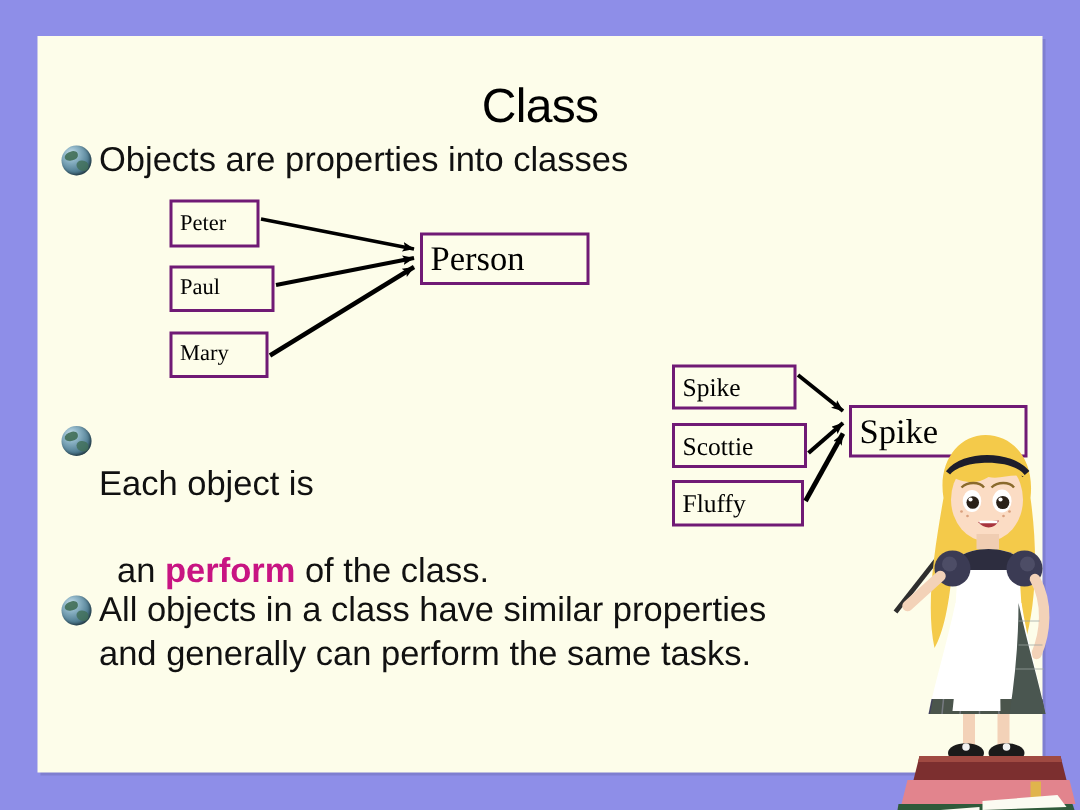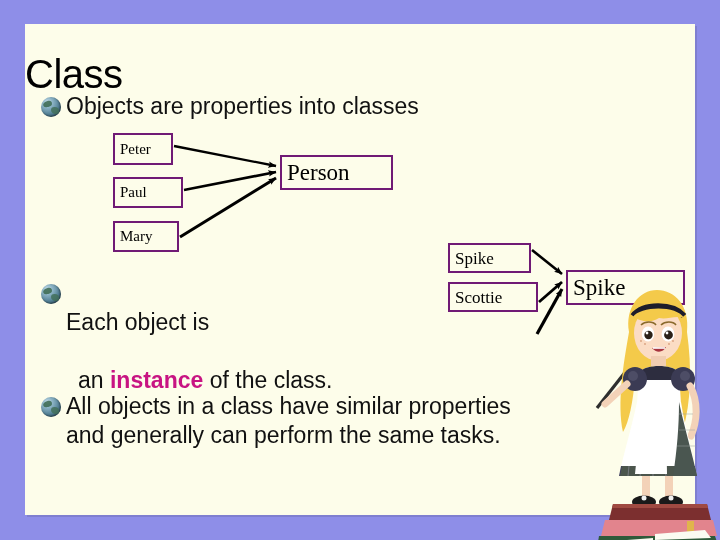--- a/index.html
+++ b/index.html
@@ -17,21 +17,22 @@
     position: absolute;
     left: 25px; top: 24px;
     width: 670px; height: 491px;
     background: #fdfdea;
     box-shadow: 2px 2px 0 rgba(0,0,0,0.10);
   }
   #slide-title {
     position: absolute;
     left: 0; top: 28px;
     width: 670px;
-    font-size: 40px;
+    text-align: center;
+    font-size: 32px;
     font-weight: 400;
     letter-spacing: -0.5px;
     color: #000;
     font-family: "Liberation Sans", sans-serif;
   }
   .bullet-row {
     position: absolute;
     display: flex;
     align-items: flex-start;
   }
@@ -129,20 +130,23 @@
     </div>
     <div class="node-box node-big" style="left:255px; top:131px; width:113px; height:35px;">
       <span>Person</span>
     </div>
 
     <div class="node-box node-mid" style="left:423px; top:219px; width:83px; height:30px;">
       <span>Spike</span>
     </div>
     <div class="node-box node-mid" style="left:423px; top:258px; width:90px; height:30px;">
       <span>Scottie</span>
+    </div>
+    <div class="node-box node-mid" style="left:423px; top:296px; width:88px; height:31px;">
+      <span>Fluffy</span>
     </div>
     <div class="node-box node-big" style="left:541px; top:246px; width:119px; height:35px;">
       <span>Spike</span>
     </div>
 
     <svg id="arrow-layer" viewBox="0 0 670 491">
       <defs>
         <marker id="ah" markerWidth="9" markerHeight="9" refX="7.6" refY="3.2" orient="auto" markerUnits="userSpaceOnUse">
           <path d="M0,0 L8,3.2 L0,6.4 L1.6,3.2 Z" fill="#000"></path>
         </marker>
@@ -154,21 +158,21 @@
         <path d="M507,226 L537,250" stroke-width="2.6"></path>
         <path d="M514,278 L537,258" stroke-width="2.8"></path>
         <path d="M512,310 L537,265" stroke-width="3.2"></path>
       </g>
     </svg>
 
     <div class="bullet-row" style="left:16px; top:255px; width:400px;">
       <span class="globe-icon"></span>
       <span class="bullet-text">
         <span>Each object is</span><br>
-        <span style="padding-left:12px;">an </span><span class="hl-instance">instance</span><span> of the class.</span>
+        <span style="padding-left:12px;">an </span><span class="hl-instance">perform</span><span> of the class.</span>
       </span>
     </div>
 
     <div class="bullet-row" style="left:16px; top:368px; width:620px;">
       <span class="globe-icon"></span>
       <span class="bullet-text">All objects in a class have similar properties
 and generally can perform the same tasks.</span>
     </div>
 
   </div>

